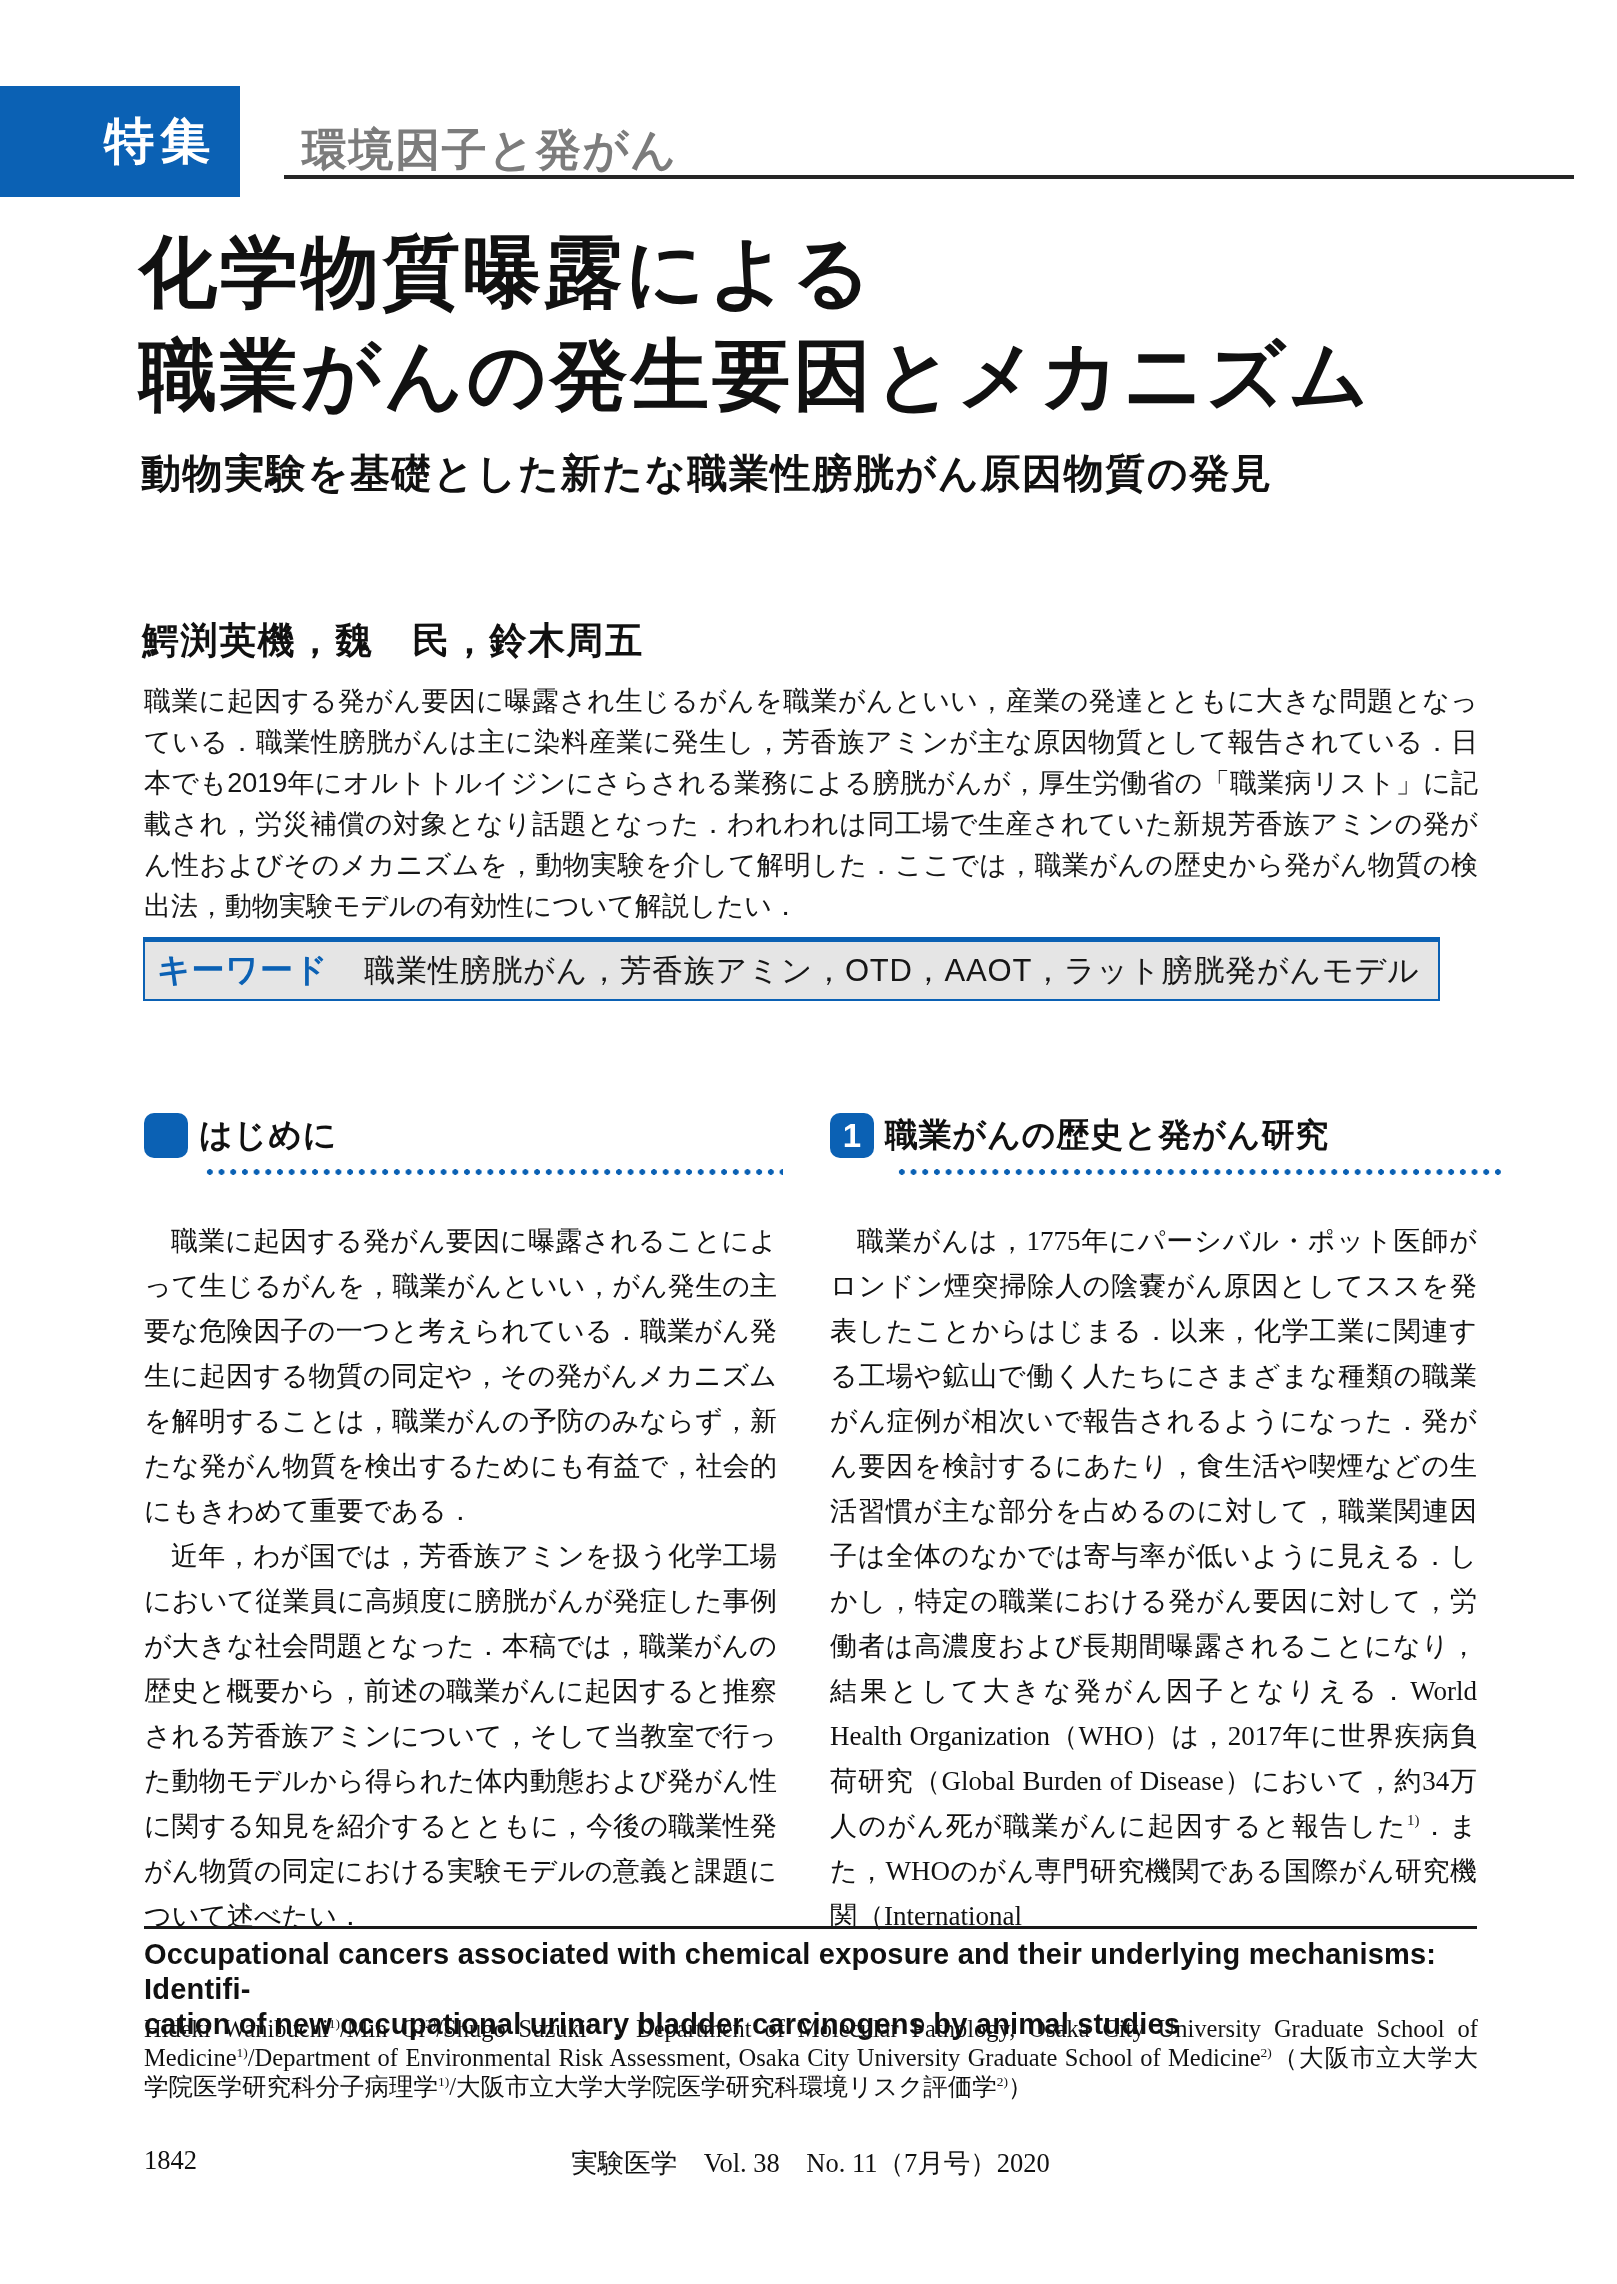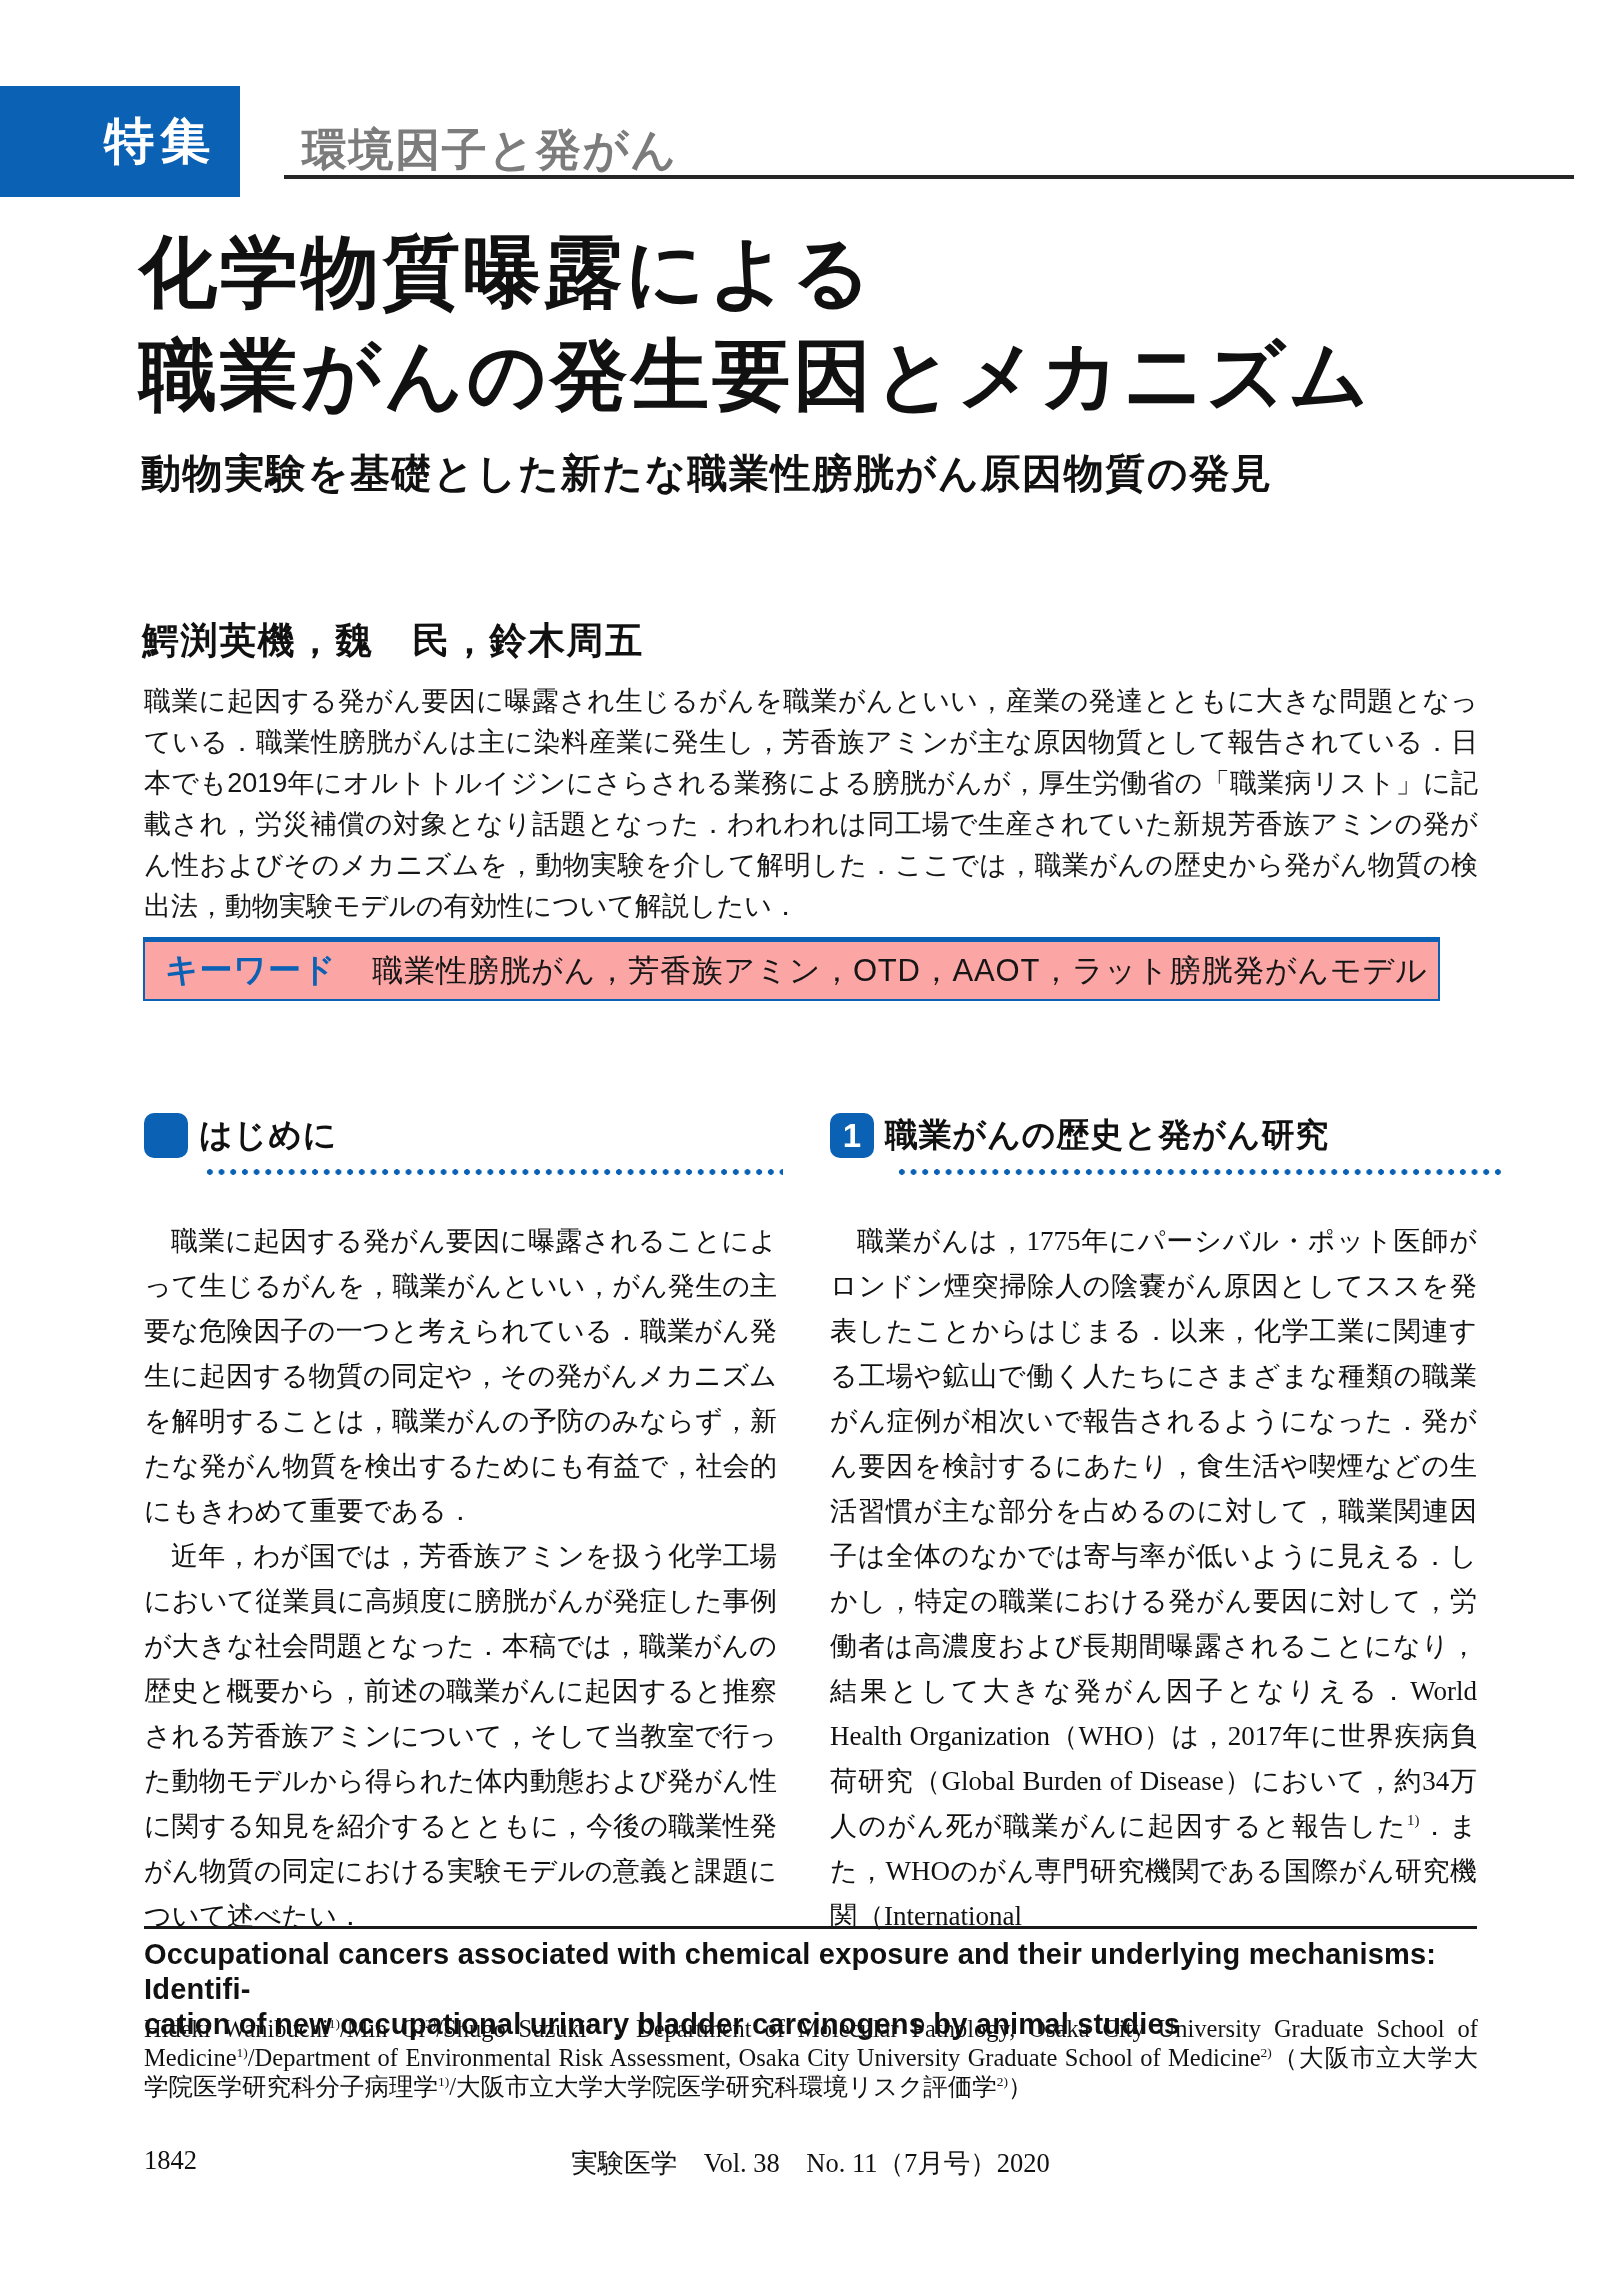--- a/index.html
+++ b/index.html
@@ -57,22 +57,22 @@
     font-size:27px; line-height:41px;
     text-align:justify; text-justify:inter-ideograph;
     color:#161616;
   }
   
   .keywords-box{
     position:absolute; left:143px; top:937px; width:1297px; height:64px;
     box-sizing:border-box;
     border:2.3px solid #0b61b4; border-top:5.5px solid #0b61b4;
     display:flex; align-items:center;
-    padding-left:20px;
-    background:#fca5a5;
+    padding-left:12px;
+    background:#e5e5e5;
   }
   .keywords-label{
     font-family:"Liberation Sans", sans-serif;
     font-weight:bold; font-size:33px; color:#0b61b4; letter-spacing:0.8px;
     flex:0 0 auto;
   }
   .keywords-text{
     font-family:"Liberation Sans", sans-serif;
     font-size:31px; color:#161616; margin-left:36px; letter-spacing:0.8px;
   }

